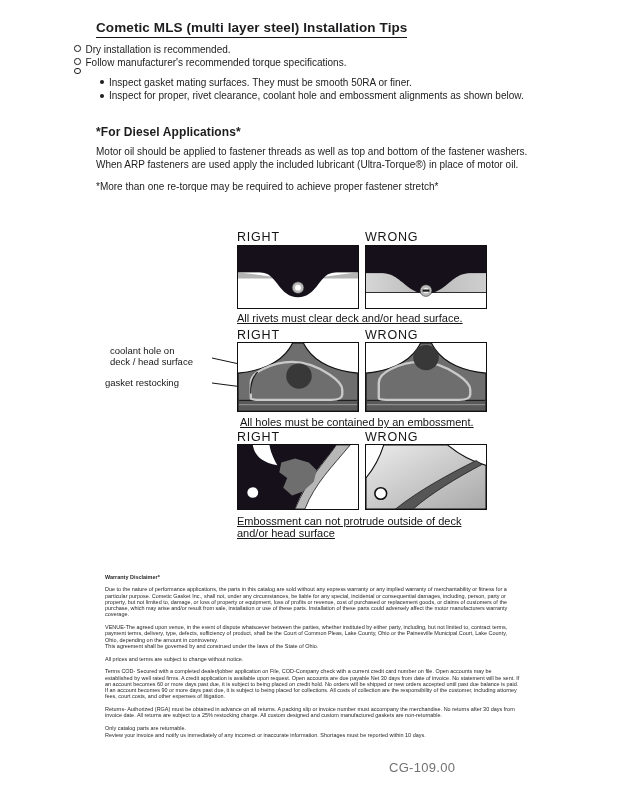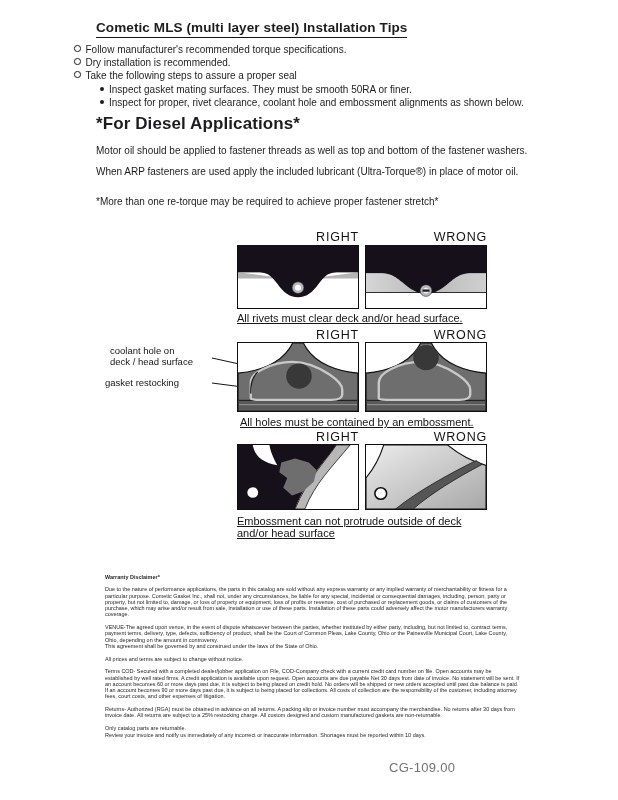--- a/index.html
+++ b/index.html
@@ -16,24 +16,24 @@
     border-bottom:1.6px solid #161616;padding-bottom:2px;letter-spacing:.1px;
   }
   .tips{left:74px;top:43px;font-size:10px;line-height:13.2px;}
   .b-row{display:flex;align-items:baseline;}
   .b-row.sub{margin-left:26px;}
   .b-dot{flex:0 0 auto;width:4.5px;height:4.5px;border-radius:50%;margin-right:5px;position:relative;top:-1.5px;}
   .b-dot.hollow{border:1.1px solid #1d1d1f;}
   .b-dot.solid{background:#1d1d1f;width:4px;height:4px;}
 
   .diesel{left:96px;top:114px;width:470px;}
-  .diesel h2{font-size:17px;margin:0 0 6px 0;letter-spacing:.1px;}
-  .diesel p{font-size:10px;line-height:21px;margin:0 0 8.5px 0;}
-
-  .dlabel{width:122px;text-align:right;font-size:12.5px;letter-spacing:.8px;color:#141414;font-weight:500;}
+  .diesel h2{font-size:12px;margin:11px 0 6px 0;letter-spacing:.1px;}
+  .diesel p{font-size:10px;line-height:13px;margin:0 0 8.5px 0;}
+
+  .dlabel{width:122px;text-align:left;font-size:12.5px;letter-spacing:.8px;color:#141414;font-weight:500;}
   .dbox{width:122px;background:#fff;border:1.6px solid #101010;box-sizing:border-box;}
   .dbox svg{display:block;width:100%;height:100%;}
   .caption{font-size:11px;line-height:12px;color:#161616;text-decoration:underline;}
   .ann{font-size:9.5px;line-height:10.5px;text-align:left;color:#161616;}
 
   .disclaimer{left:105px;top:574px;width:416px;height:184px;overflow:visible;}
   .fineprint{width:608px;transform:scale(0.683);transform-origin:0 0;
     font-size:8px;line-height:9.3px;color:#262626;}
   .fineprint .fp-h{font-weight:bold;margin:0 0 9px 0;}
   .fineprint p{margin:0 0 9px 0;}
@@ -43,29 +43,28 @@
 </head>
 <body>
 
 <div class="page">
 
   <div class="abs title">Cometic MLS (multi layer steel) Installation Tips</div>
 
   <div class="abs tips">
     <div class="b-row">
       <span class="b-dot hollow"></span>
-      <span>Follow manufacturer's recommended torque specifications.</span>
+      <span>Dry installation is recommended.</span>
     </div>
     <div class="b-row">
       <span class="b-dot hollow"></span>
-      <span>Dry installation is recommended.</span>
+      <span>Follow manufacturer's recommended torque specifications.</span>
     </div>
     <div class="b-row">
       <span class="b-dot hollow"></span>
-      <span>Take the following steps to assure a proper seal</span>
     </div>
     <div class="b-row sub">
       <span class="b-dot solid"></span>
       <span>Inspect gasket mating surfaces.  They must be smooth 50RA or finer.</span>
     </div>
     <div class="b-row sub">
       <span class="b-dot solid"></span>
       <span>Inspect for proper, rivet clearance, coolant hole and embossment alignments as shown below.</span>
     </div>
   </div>

